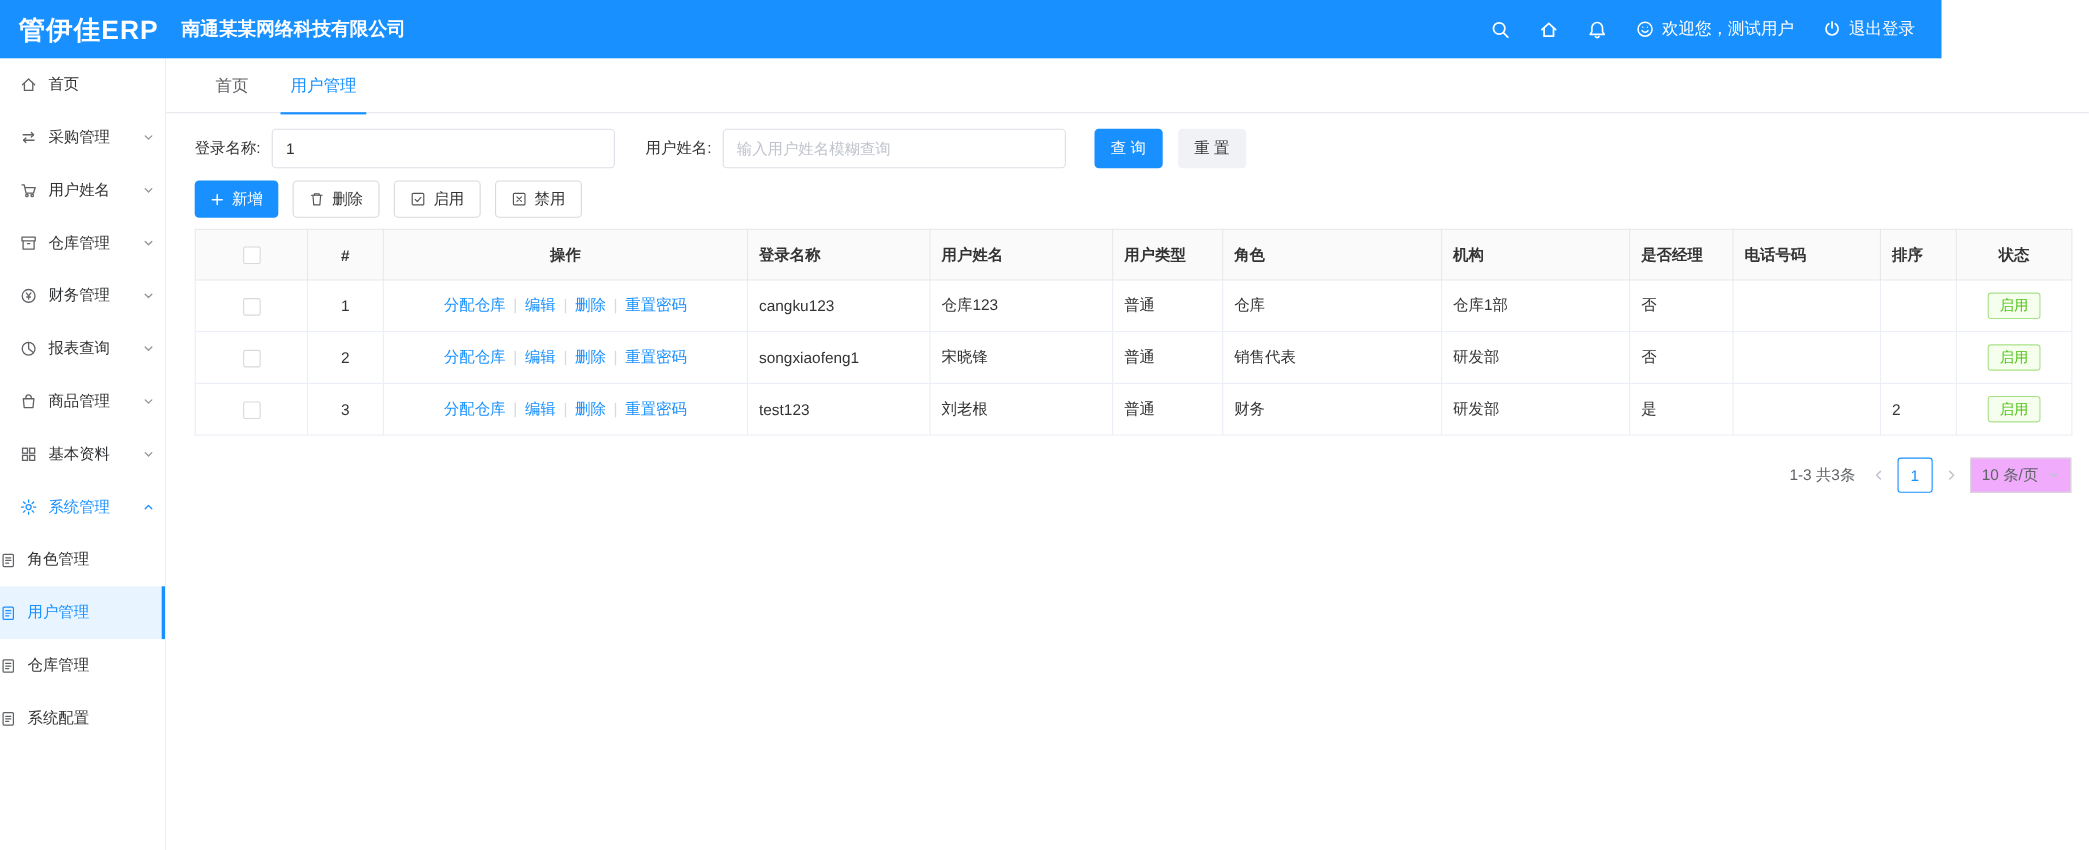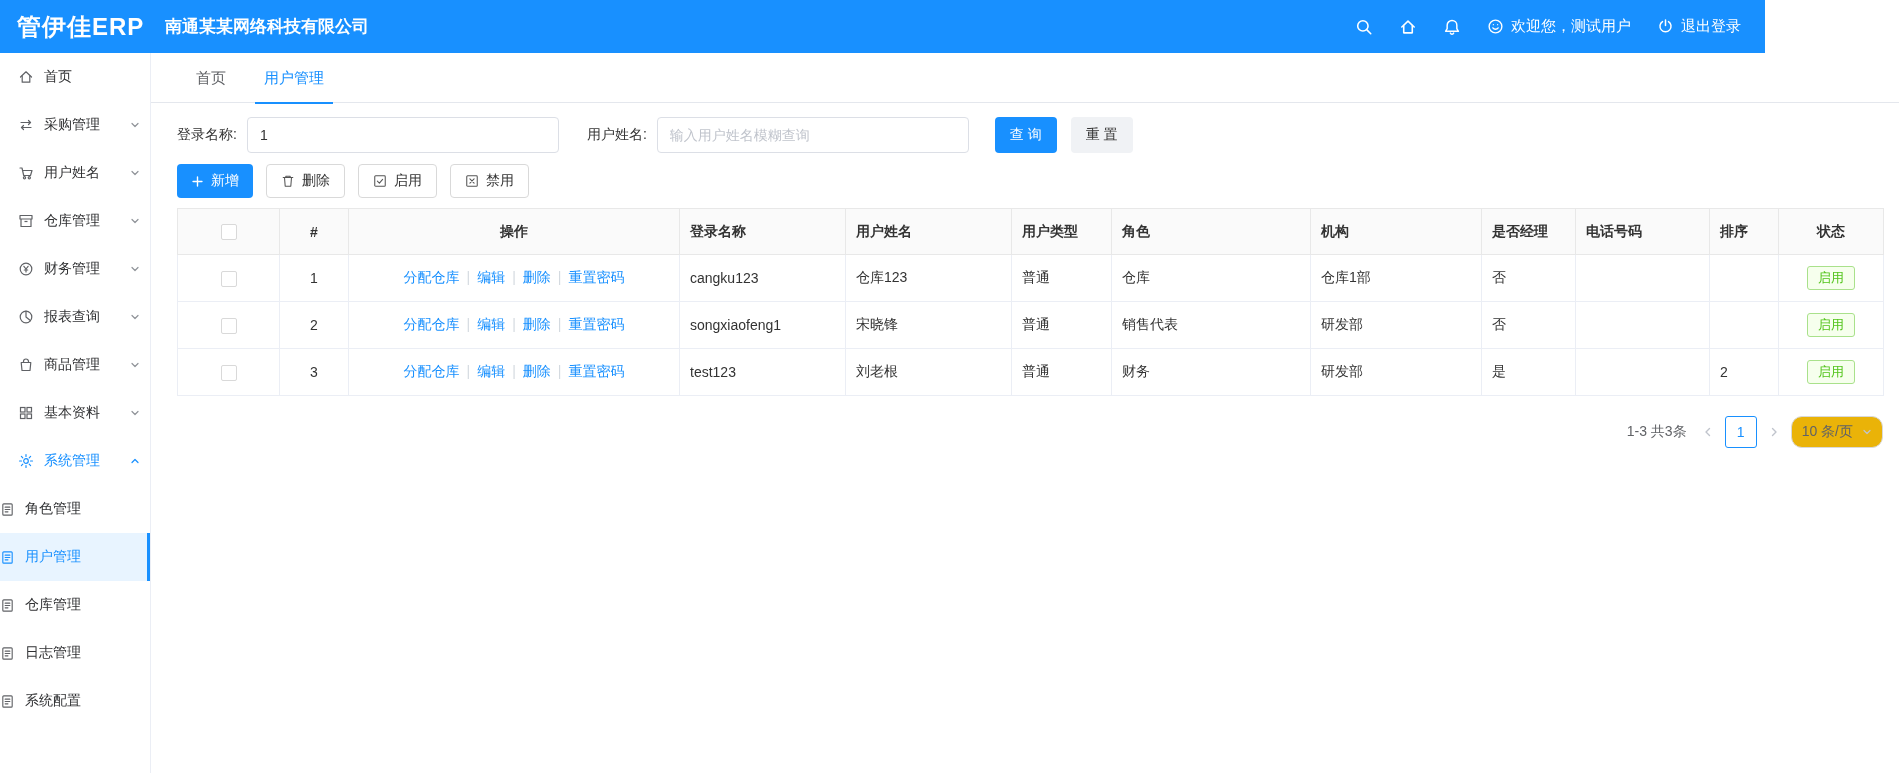--- a/index.html
+++ b/index.html
@@ -61,21 +61,21 @@
   .checkbox{display:inline-block;width:16px;height:16px;border:1px solid #d9d9d9;border-radius:2px;background:#fff;cursor:pointer;vertical-align:middle}
   .lnk{color:#1890ff;cursor:pointer;text-decoration:none}
   .sep{color:#d4dae0;margin:0 7px}
   .badge{display:inline-block;padding:3px 10px;font-size:13px;color:#52c41a;border:1px solid #a9e18b;background:#f6ffed;border-radius:3px;line-height:1.25}
 
   
   .pager{width:1706px;display:flex;align-items:center;justify-content:flex-end;margin-top:20px;gap:11px;color:#606266;font-size:14px}
   .pg-summary{margin-right:4px;white-space:nowrap}
   .pg-arrow{color:#c0c4cc;display:flex;align-items:center;cursor:pointer}
   .pg-num{min-width:32px;height:32px;border:1px solid #1890ff;color:#1890ff;border-radius:3px;display:flex;align-items:center;justify-content:center;background:#fff;cursor:pointer}
-  .pg-size{height:32px;border:1px solid #d9d9d9;border-radius:11px;display:flex;align-items:center;gap:9px;padding:0 10px;color:#606266;cursor:pointer;background:#eab308;white-space:nowrap}
+  .pg-size{height:32px;border:1px solid #d9d9d9;border-radius:0;display:flex;align-items:center;gap:9px;padding:0 10px;color:#606266;cursor:pointer;background:#f0abfc;white-space:nowrap}
   .pg-size .chev{color:#c0c4cc;display:flex}
 </style>
 </head>
 <body>
 
 <header class="topbar">
   <div class="logo">管伊佳ERP</div>
   <div class="company">南通某某网络科技有限公司</div>
   <div class="tb-right">
     <span class="tb-ic">
@@ -283,29 +283,20 @@
   <div class="sub-item">
     <span class="s-icon">
         <svg width="15" height="15" viewBox="0 0 16 16" fill="none" stroke="currentColor" stroke-width="1.2" stroke-linecap="round">
           <rect x="3" y="2" width="10" height="12" rx="1"></rect>
           <path d="M5.5 5.5 h5 M5.5 8 h5 M5.5 10.5 h3"></path>
         </svg>
       </span>
     <span class="s-label">仓库管理</span>
   </div>
 
-  <div class="sub-item">
-    <span class="s-icon">
-        <svg width="15" height="15" viewBox="0 0 16 16" fill="none" stroke="currentColor" stroke-width="1.2" stroke-linecap="round">
-          <rect x="3" y="2" width="10" height="12" rx="1"></rect>
-          <path d="M5.5 5.5 h5 M5.5 8 h5 M5.5 10.5 h3"></path>
-        </svg>
-      </span>
-    <span class="s-label">日志管理</span>
-  </div>
 
   <div class="sub-item">
     <span class="s-icon">
         <svg width="15" height="15" viewBox="0 0 16 16" fill="none" stroke="currentColor" stroke-width="1.2" stroke-linecap="round">
           <rect x="3" y="2" width="10" height="12" rx="1"></rect>
           <path d="M5.5 5.5 h5 M5.5 8 h5 M5.5 10.5 h3"></path>
         </svg>
       </span>
     <span class="s-label">系统配置</span>
   </div>

